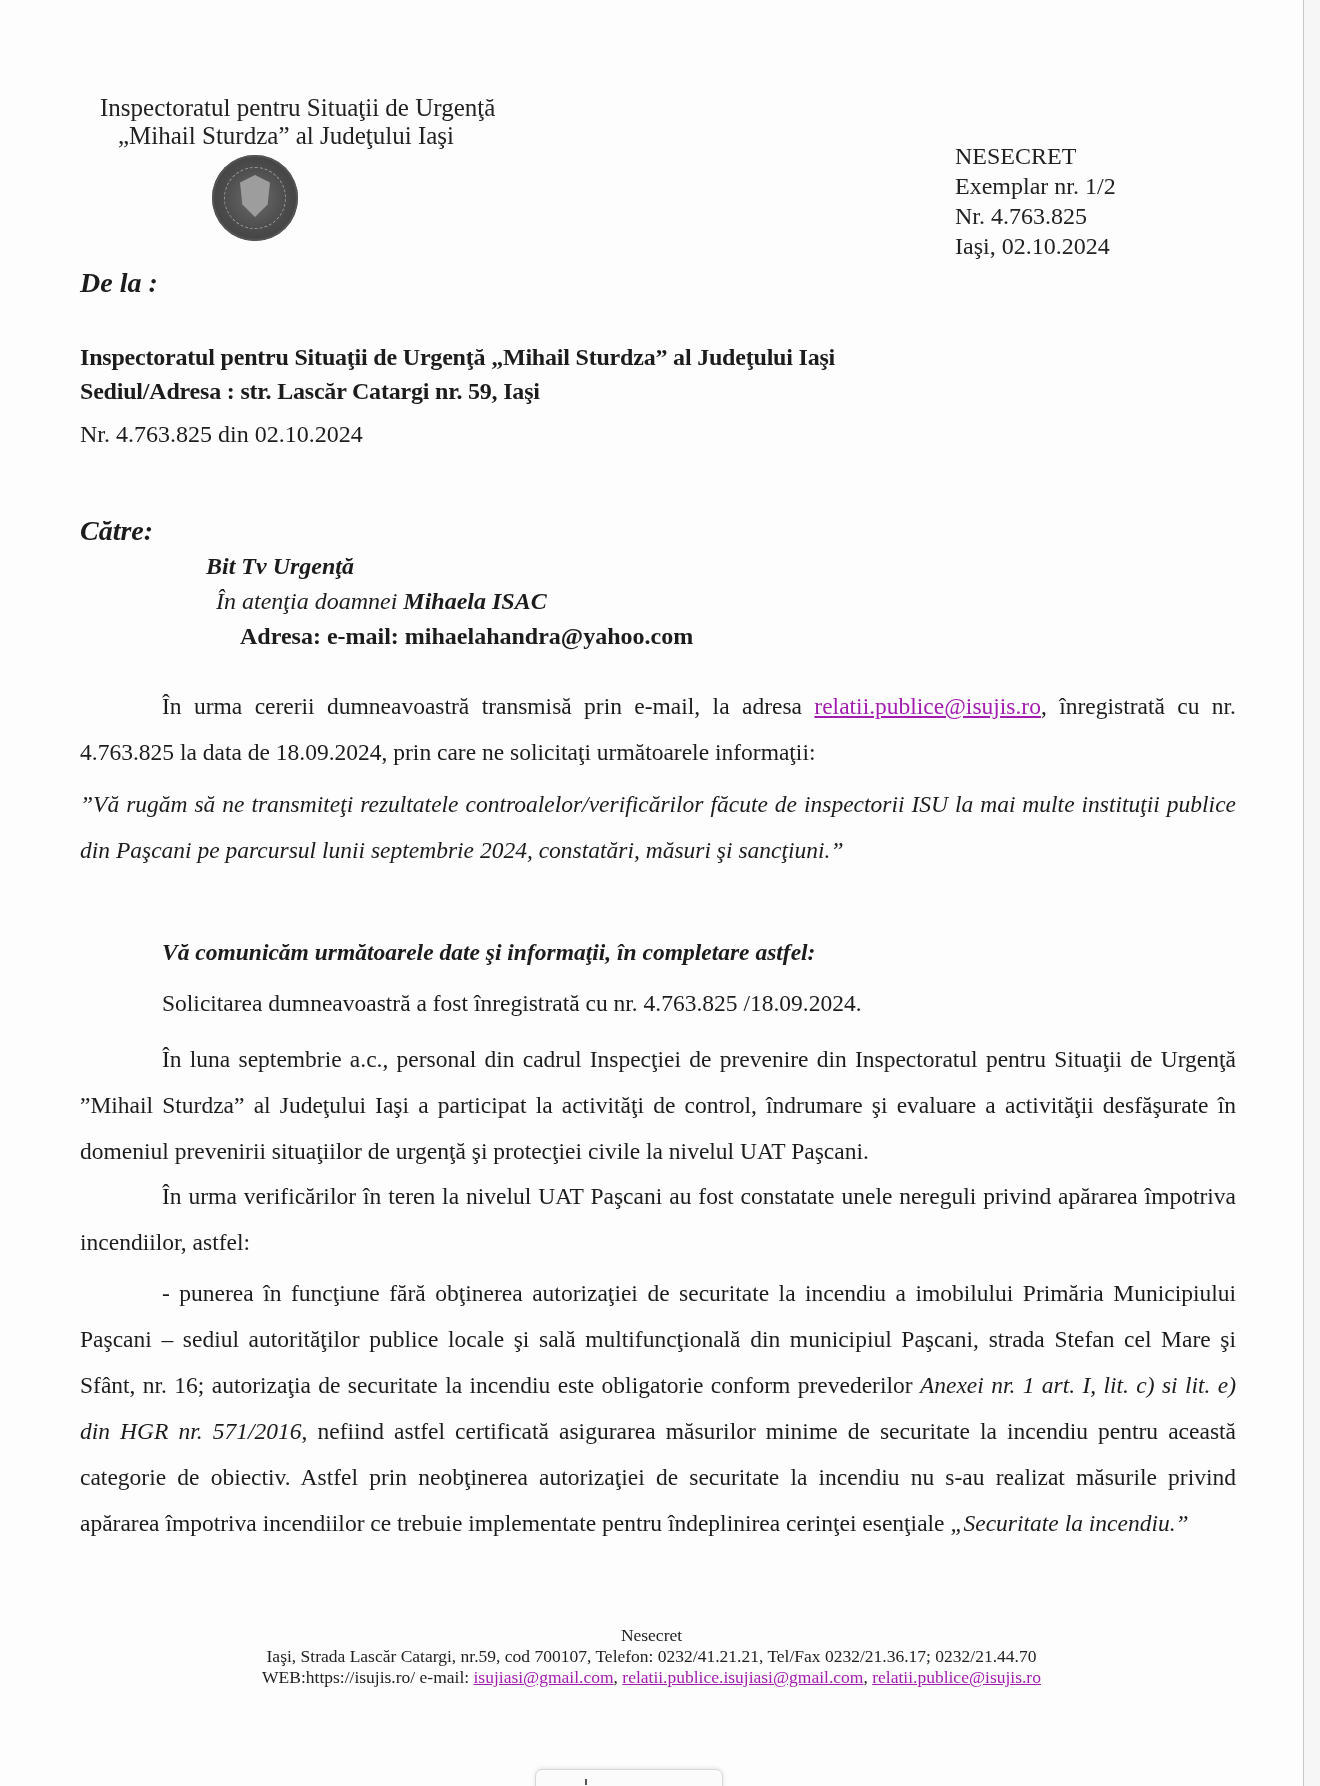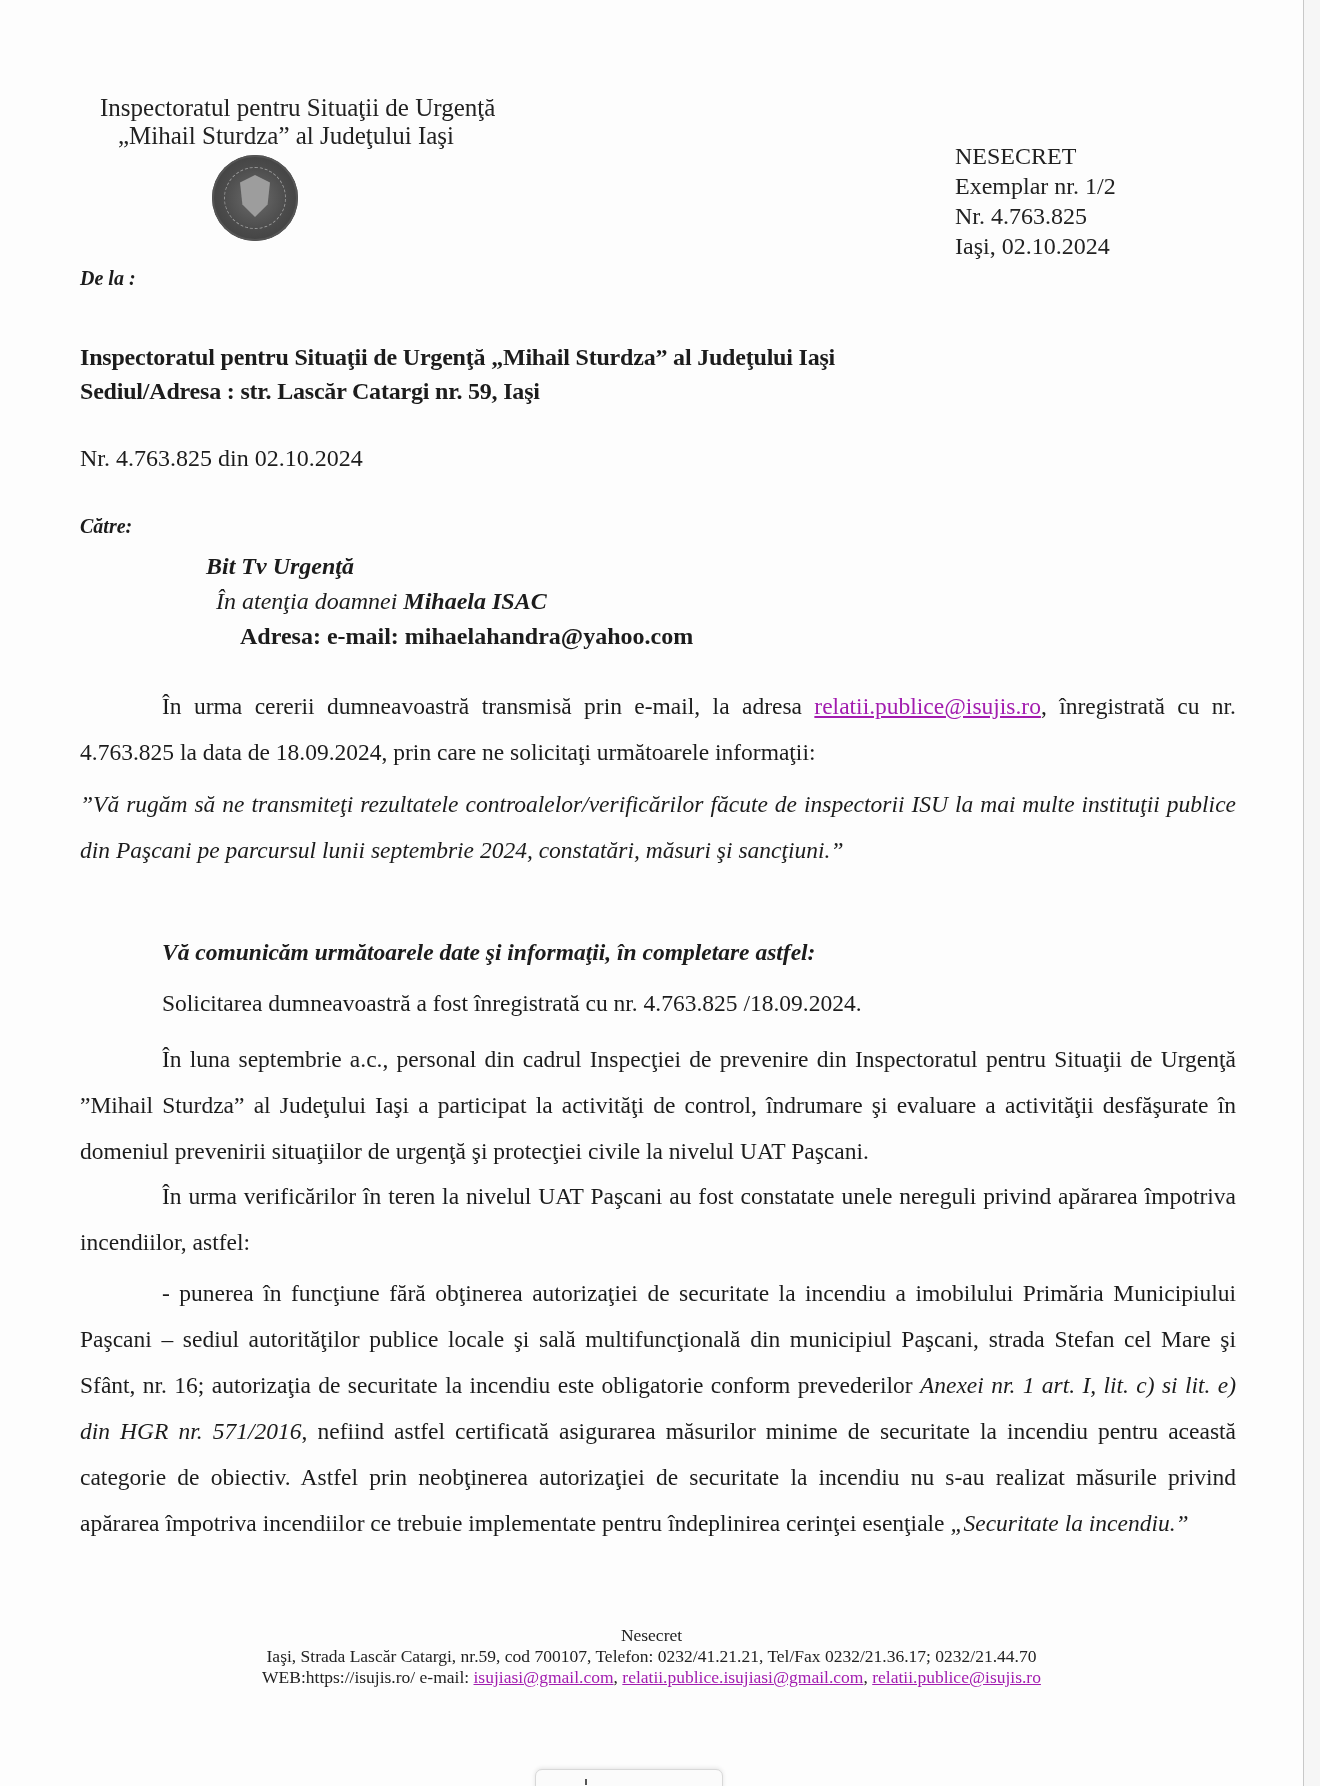--- a/index.html
+++ b/index.html
@@ -61,21 +61,21 @@
     clip-path: polygon(50% 0, 100% 18%, 92% 70%, 50% 100%, 8% 70%, 0 18%);
   }
 
   .top-right {
     font-size: 24px;
     line-height: 30px;
     color: #222;
   }
 
   .de-la, .catre {
-    font-size: 20px;
+    font-size: 28px;
     font-weight: bold;
     font-style: italic;
   }
 
   .from-bold {
     font-family: "Liberation Sans Narrow", "Liberation Serif", serif;
     font-size: 24px;
     font-weight: bold;
     line-height: 34px;
     letter-spacing: -0.2px;
@@ -144,21 +144,21 @@
   </div>
 
   <div class="abs top-right" style="left:955px; top:141px;">NESECRET</div>
   <div class="abs top-right" style="left:955px; top:171px;">Exemplar nr. 1/2</div>
   <div class="abs top-right" style="left:955px; top:201px;">Nr. 4.763.825</div>
   <div class="abs top-right" style="left:955px; top:231px;">Iaşi, 02.10.2024</div>
 
   <div class="abs de-la" style="left:80px; top:267px;">De la :</div>
   <div class="abs from-bold" style="left:80px; top:340px;">Inspectoratul pentru Situaţii de Urgenţă  „Mihail Sturdza” al Judeţului Iaşi</div>
   <div class="abs from-bold" style="left:80px; top:374px;">Sediul/Adresa : str. Lascăr Catargi nr. 59, Iaşi</div>
-  <div class="abs from-plain" style="left:80px; top:441px;">Nr. 4.763.825 din 02.10.2024</div>
+  <div class="abs from-plain" style="left:80px; top:417px;">Nr. 4.763.825 din 02.10.2024</div>
 
   <div class="abs catre" style="left:80px; top:515px;">Către:</div>
   <div class="abs to-line bi" style="left:206px; top:549px;">Bit Tv Urgenţă</div>
   <div class="abs to-line" style="left:216px; top:584px;">
     <span class="it">În atenţia doamnei </span><span class="bi">Mihaela ISAC</span>
   </div>
   <div class="abs to-line b" style="left:240px; top:619px;">Adresa: e-mail: mihaelahandra@yahoo.com</div>
 
   <div class="para indent" style="top:683px;">
     <span>În urma cererii dumneavoastră transmisă prin e-mail, la adresa </span><span class="link">relatii.publice@isujis.ro</span><span>, înregistrată cu nr. 4.763.825 la data de 18.09.2024, prin care ne solicitaţi următoarele informaţii:</span>

